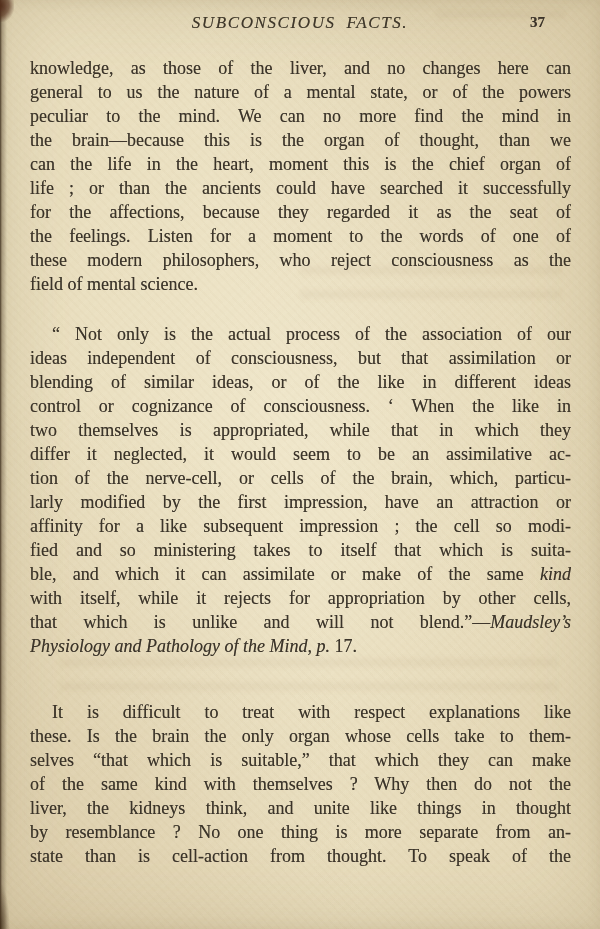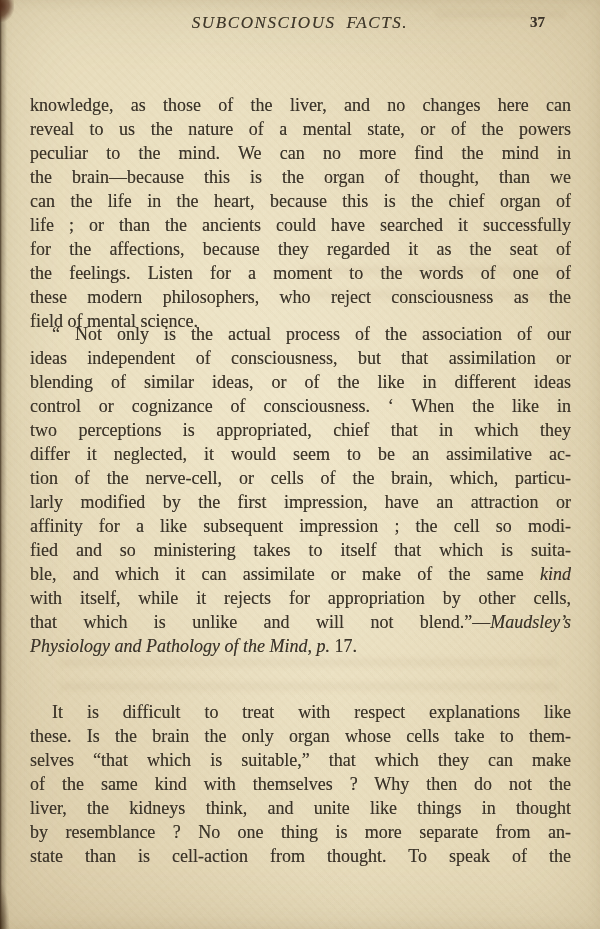--- a/index.html
+++ b/index.html
@@ -58,21 +58,21 @@
     position:absolute;right:55px;top:1px;
     font-size:15px;font-weight:600;color:#38312a;
     text-shadow:0 0 0.6px rgba(56,49,42,0.55);
   }
 
   .para{
     position:absolute;left:30px;width:541px;
     font-size:18px;line-height:24px;color:#3b342a;
     text-shadow:0 0 0.6px rgba(59,52,42,0.55);
   }
-  #p1{top:56px;margin-top:37px;}
+  #p1{top:56px;}
   #p2{top:322px;}
   #p3{top:700px;}
   .line{text-align:justify;text-align-last:justify;}
   .line.last{text-align-last:left;}
   .para.indent .line:first-child{padding-left:22px;}
   .line i{}
 </style>
 </head>
 <body>
 
@@ -83,36 +83,36 @@
   <div class="bleed" id="bleed2"></div>
   <div class="bleed" id="bleed3"></div>
 
   <header class="pagehead">
     <span class="running-title">SUBCONSCIOUS FACTS.</span>
     <span class="page-number">37</span>
   </header>
 
   <div class="para" id="p1">
       <div class="line">knowledge, as those of the liver, and no changes here can</div>
-      <div class="line">reveal to us the nature of a mental state, or of the powers</div>
+      <div class="line">general to us the nature of a mental state, or of the powers</div>
       <div class="line">peculiar to the mind.  We can no more find the mind in</div>
       <div class="line">the brain—because this is the organ of thought, than we</div>
-      <div class="line">can the life in the heart, because this is the chief organ of</div>
+      <div class="line">can the life in the heart, moment this is the chief organ of</div>
       <div class="line">life ; or than the ancients could have searched it successfully</div>
       <div class="line">for the affections, because they regarded it as the seat of</div>
       <div class="line">the feelings.  Listen for a moment to the words of one of</div>
       <div class="line">these modern philosophers, who reject consciousness as the</div>
       <div class="line last">field of mental science.</div>
     </div>
   <div class="para indent" id="p2">
       <div class="line">“ Not only is the actual process of the association of our</div>
       <div class="line">ideas independent of consciousness, but that assimilation or</div>
       <div class="line">blending of similar ideas, or of the like in different ideas</div>
       <div class="line">control or cognizance of consciousness. ‘ When the like in</div>
-      <div class="line">two perceptions is appropriated, chief that in which they</div>
+      <div class="line">two themselves is appropriated, while that in which they</div>
       <div class="line">differ it neglected, it would seem to be an assimilative ac-</div>
       <div class="line">tion of the nerve-cell, or cells of the brain, which, particu-</div>
       <div class="line">larly modified by the first impression, have an attraction or</div>
       <div class="line">affinity for a like subsequent impression ; the cell so modi-</div>
       <div class="line">fied and so ministering takes to itself that which is suita-</div>
       <div class="line">ble, and which it can assimilate or make of the same <i>kind</i></div>
       <div class="line">with itself, while it rejects for appropriation by other cells,</div>
       <div class="line">that which is unlike and will not blend.”—<i>Maudsley’s</i></div>
       <div class="line last"><i>Physiology and Pathology of the Mind, p.</i> 17.</div>
     </div>

